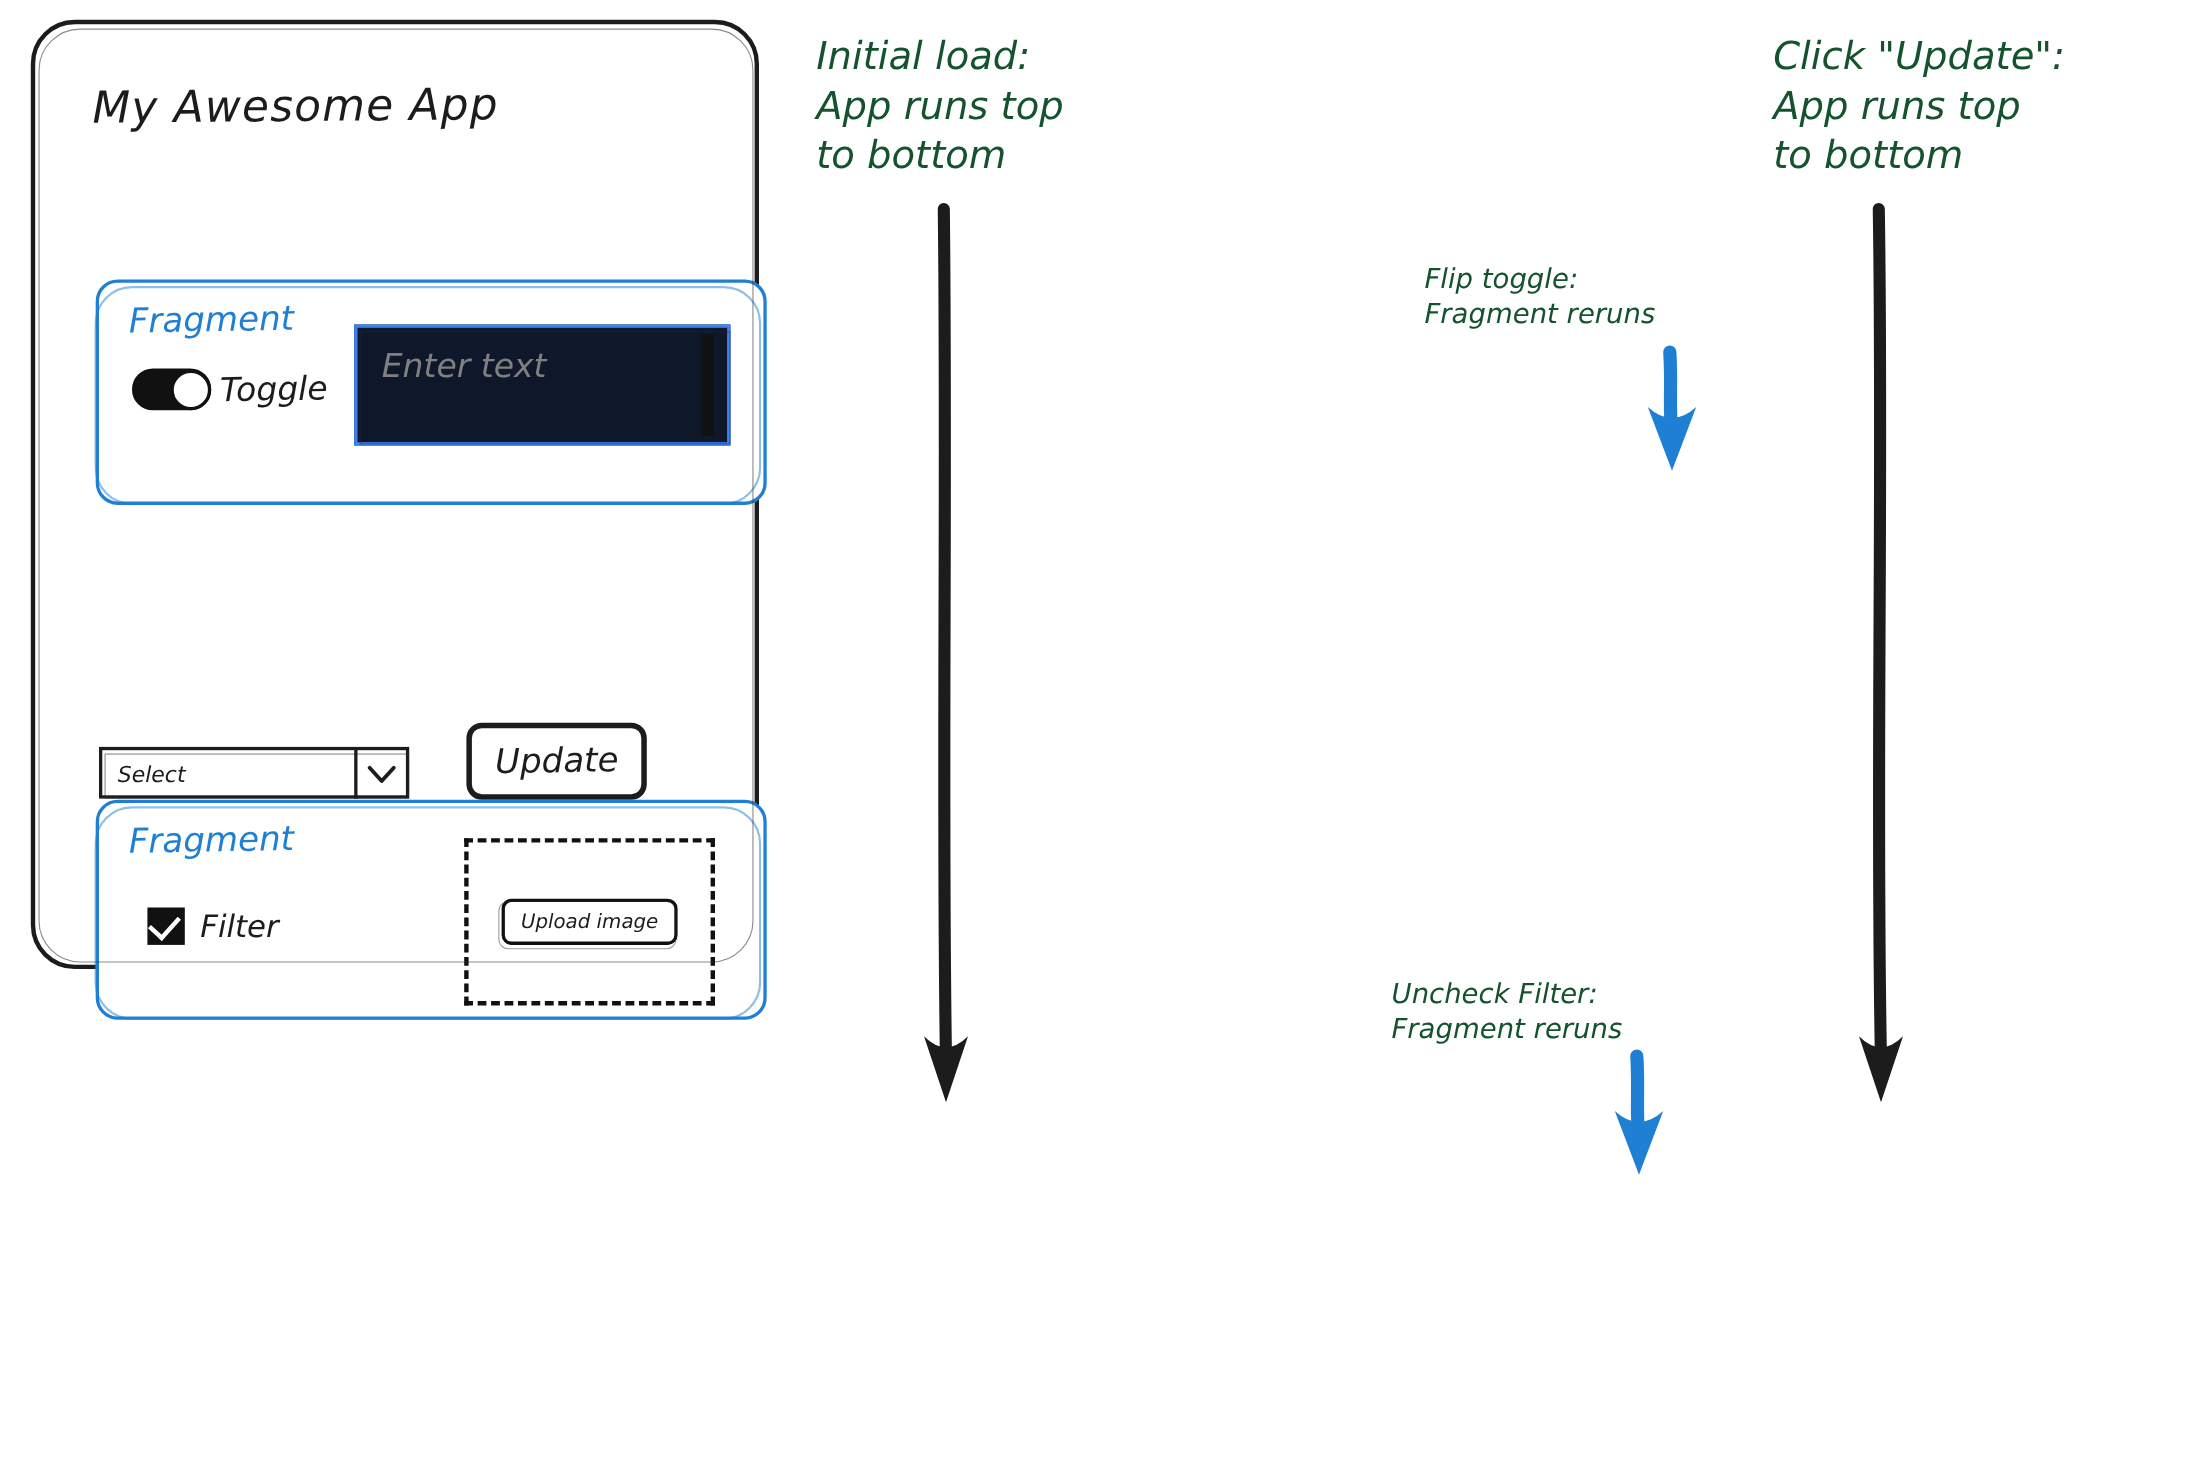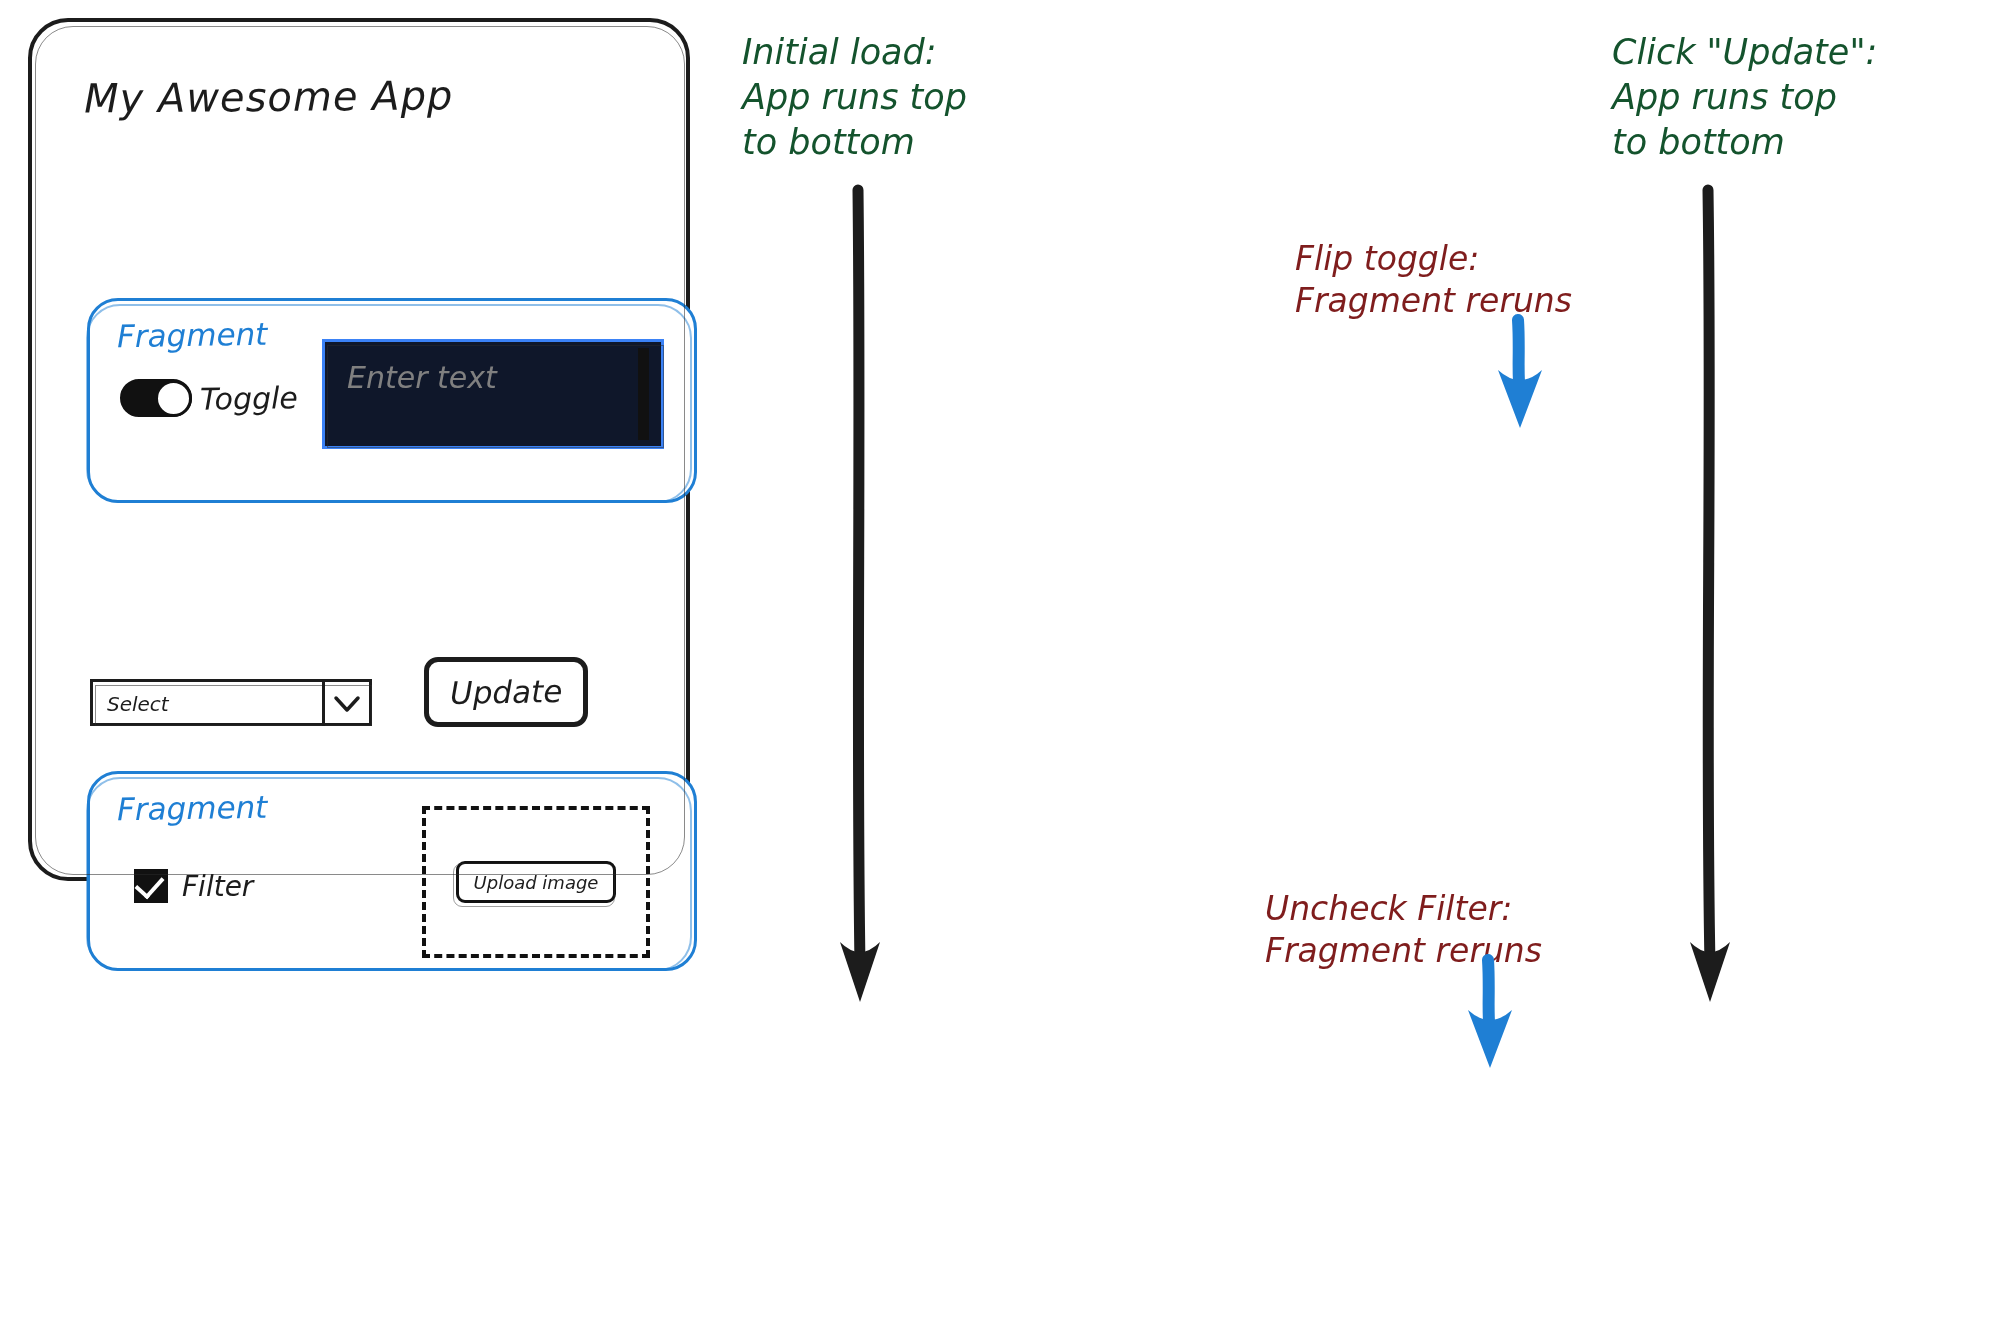--- a/index.html
+++ b/index.html
@@ -47,24 +47,23 @@
     font-family: "DejaVu Sans", sans-serif;
     font-style: italic;
     font-weight: 500;
     transform: rotate(-0.5deg);
   }
 
   
   .fragment-box {
     position: absolute;
     border: 3.5px solid #1f7fd4;
-    border-radius: 31px;
+    border-radius: 20px;
     box-sizing: border-box;
     background: #fff;
-    margin-top: 44px;
   }
   .fragment-box::after {
     content: "";
     position: absolute;
     left: -4px; top: 3px; right: 2px; bottom: -3px;
     border: 2px solid #1f7fd4;
     border-radius: 34px;
     opacity: .5;
     pointer-events: none;
   }
@@ -295,21 +294,21 @@
   
   .annotation {
     position: absolute;
     font-family: "DejaVu Sans", sans-serif;
     font-style: italic;
     font-weight: 500;
     line-height: 1.28;
     white-space: pre-line;
   }
   .annotation.black { color: #14532d; font-size: 35px; }
-  .annotation.blue  { color: #7f1d1d; font-size: 33px; }
+  .annotation.blue  { color: #14532d; font-size: 25px; }
 
   #annotation-initial-load { left: 742px;  top: 30px;  width: 330px; }
   #annotation-click-update { left: 1612px; top: 30px;  width: 330px; }
   #annotation-flip-toggle  { left: 1295px; top: 238px; width: 420px; }
   #annotation-uncheck-filter{left: 1265px; top: 888px; width: 420px; }
 
   
   .arrow-svg { position: absolute; overflow: visible; }
   #arrow-initial-load  { left: 820px;  top: 190px; }
   #arrow-click-update  { left: 1670px; top: 190px; }

